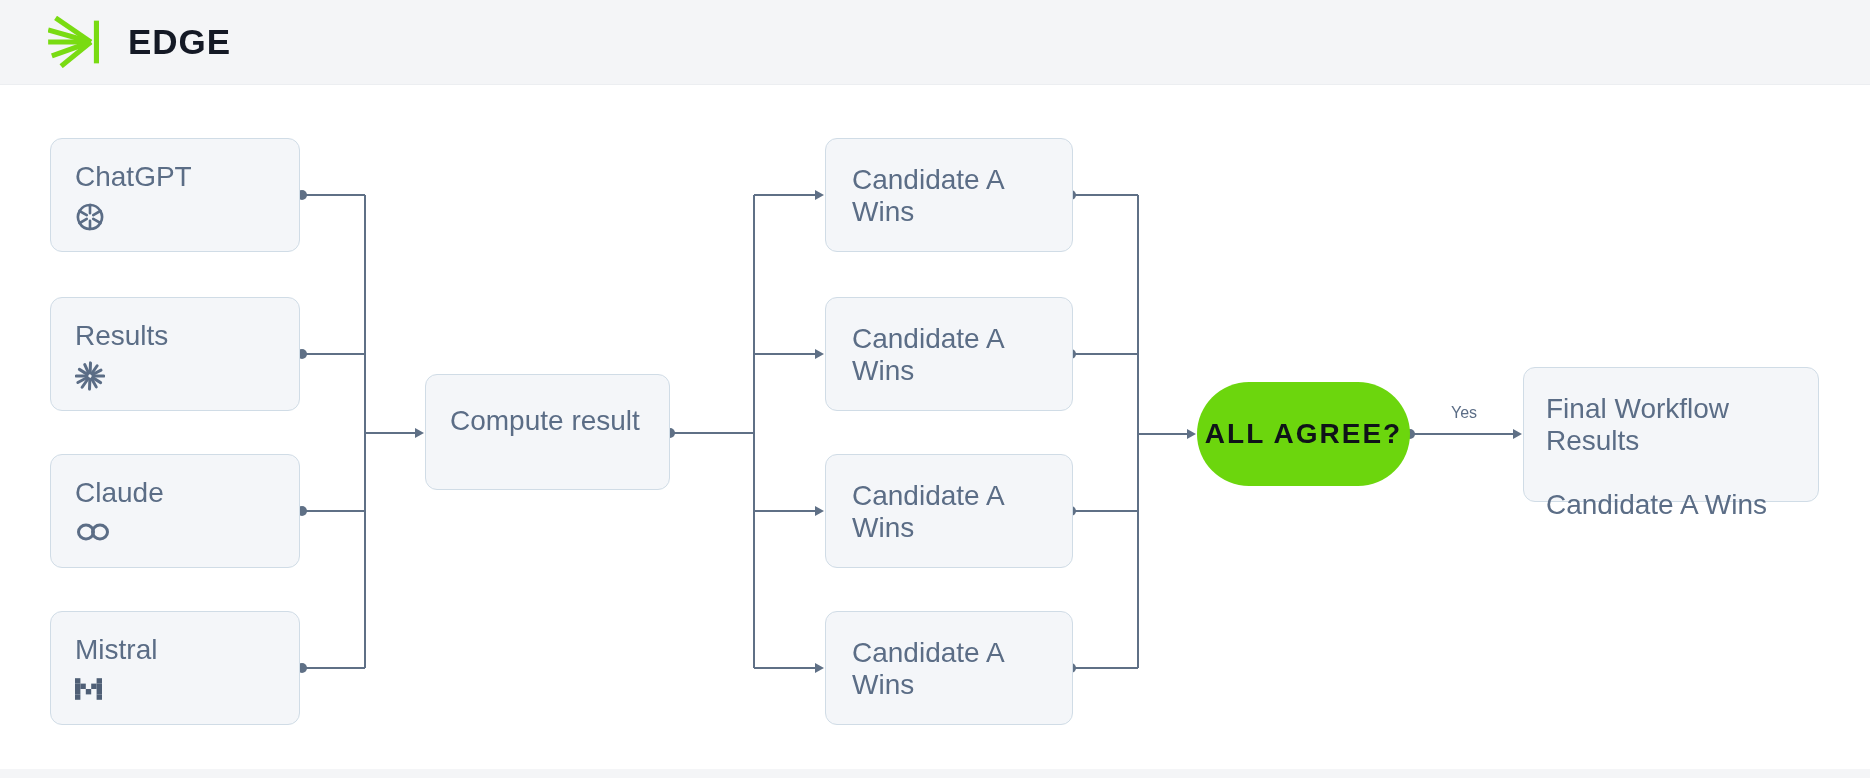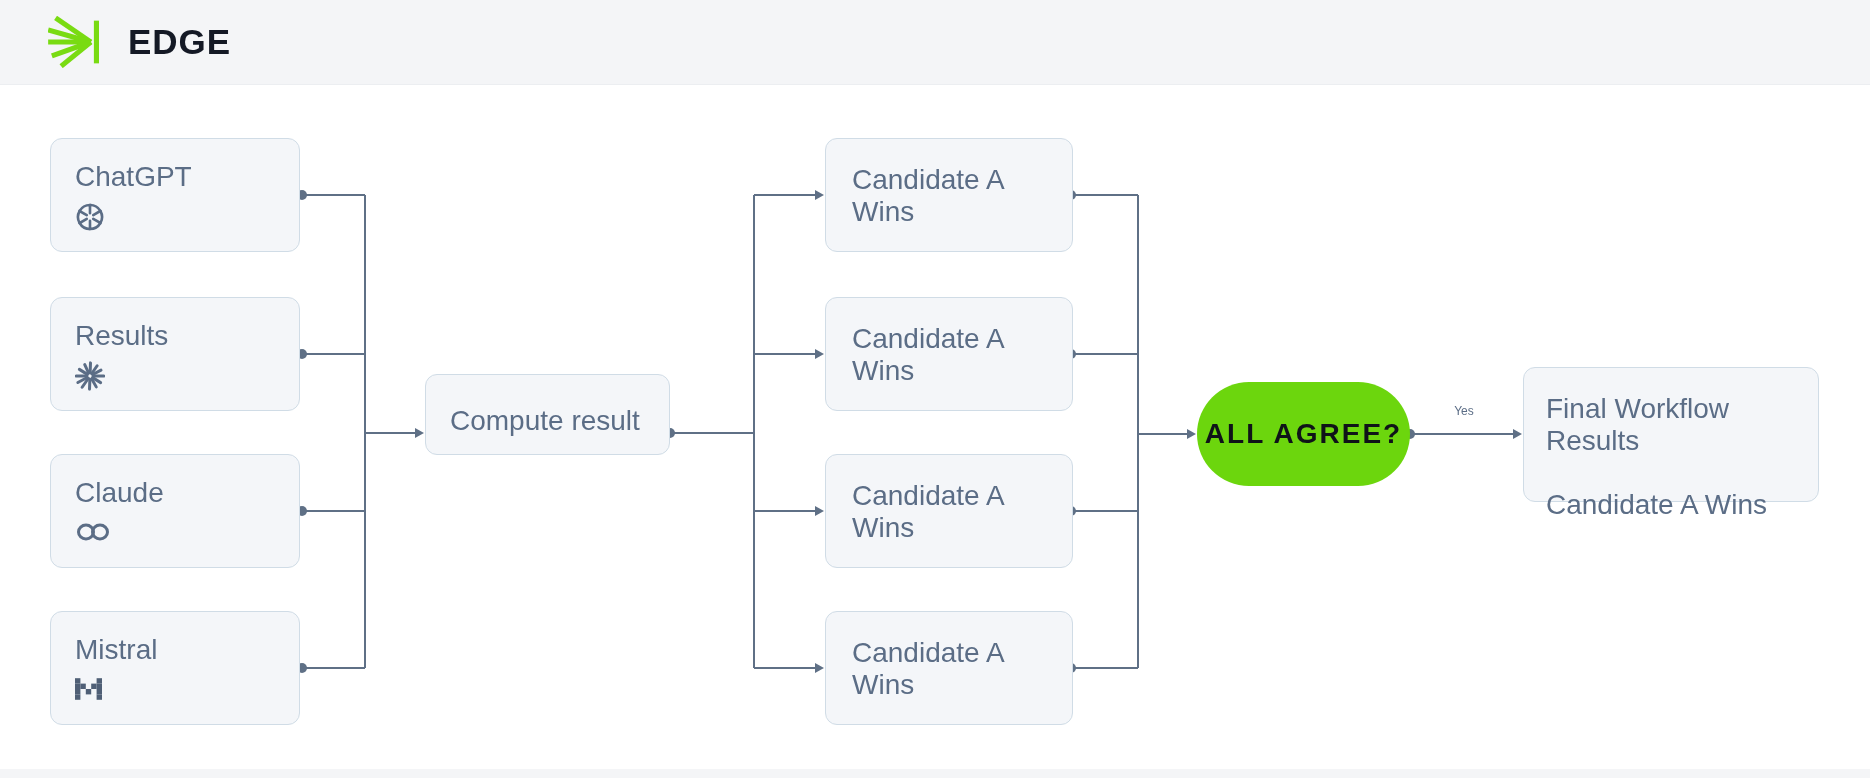--- a/index.html
+++ b/index.html
@@ -17,33 +17,33 @@
   .brand-name{font-size:35px;font-weight:700;letter-spacing:1px;color:#141925;}
   .page-title{font-size:31px;font-weight:700;color:#161b29;margin:0;}
   
   .node{
     position:absolute;background:#f4f6f9;border:1.5px solid #d0dce6;border-radius:12px;
     box-sizing:border-box;color:#5b6d86;font-size:28px;
   }
   .model-node{left:50px;width:250px;height:114px;padding:22px 24px;}
   .model-node .node-label{margin-bottom:9px;}
   .model-node .icon{display:block;height:30px;}
-  .compute-node{left:425px;top:374px;width:245px;height:81px;padding:30px 24px;}
+  .compute-node{left:425px;top:374px;width:245px;height:116px;padding:30px 24px;}
   .candidate-node{left:825px;width:248px;height:114px;padding:25px 26px;}
   .final-node{left:1523px;top:367px;width:296px;height:135px;padding:25px 22px;}
   .final-node .final-title{margin-bottom:32px;}
   .pill{
     position:absolute;left:1197px;top:382px;width:213px;height:104px;border-radius:60px;
     background:#6cd60d;display:flex;align-items:center;justify-content:center;
     font-size:28px;font-weight:700;letter-spacing:2px;color:#0f1318;
   }
   .edges{position:absolute;left:0;top:0;pointer-events:none;}
   .edge-label{
     position:absolute;left:1438px;top:404px;width:52px;text-align:center;
-    font-size:12px;color:#5b6d86;
+    font-size:16px;color:#5b6d86;
   }
   .bottom-strip{position:absolute;left:0;top:769px;width:1870px;height:9px;background:#f4f5f7;}
 </style>
 </head>
 <body>
 
 <div class="stage">
 
   <header class="app-header">
     <div class="brand">

